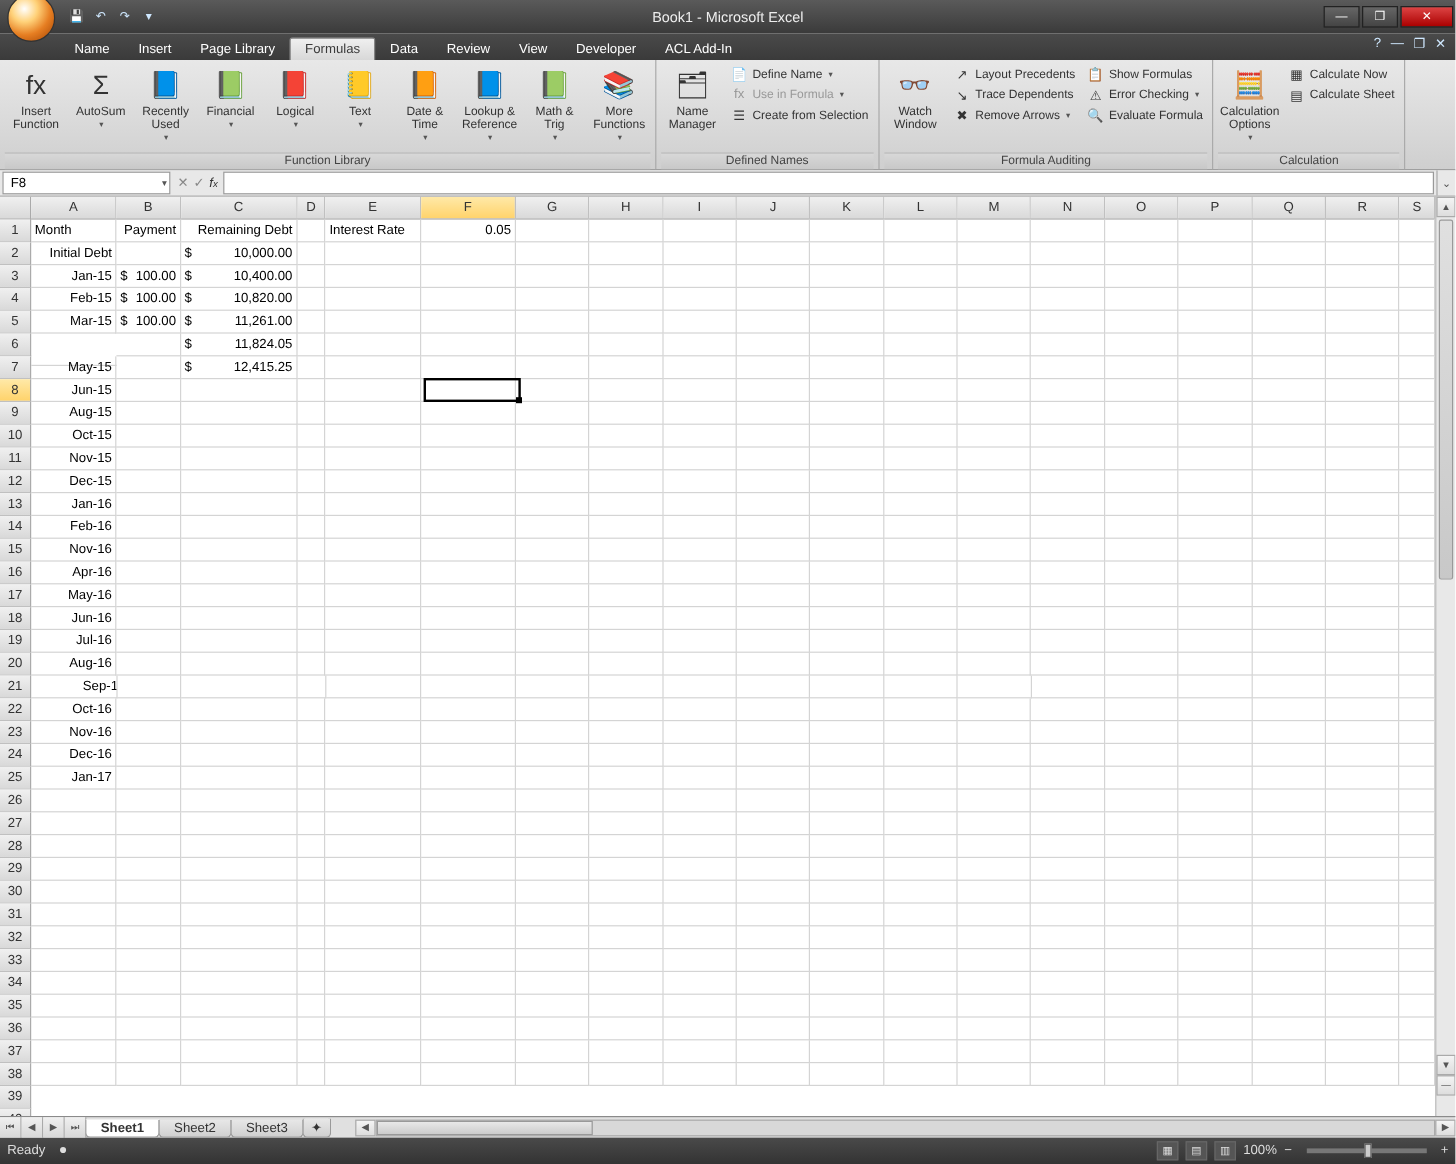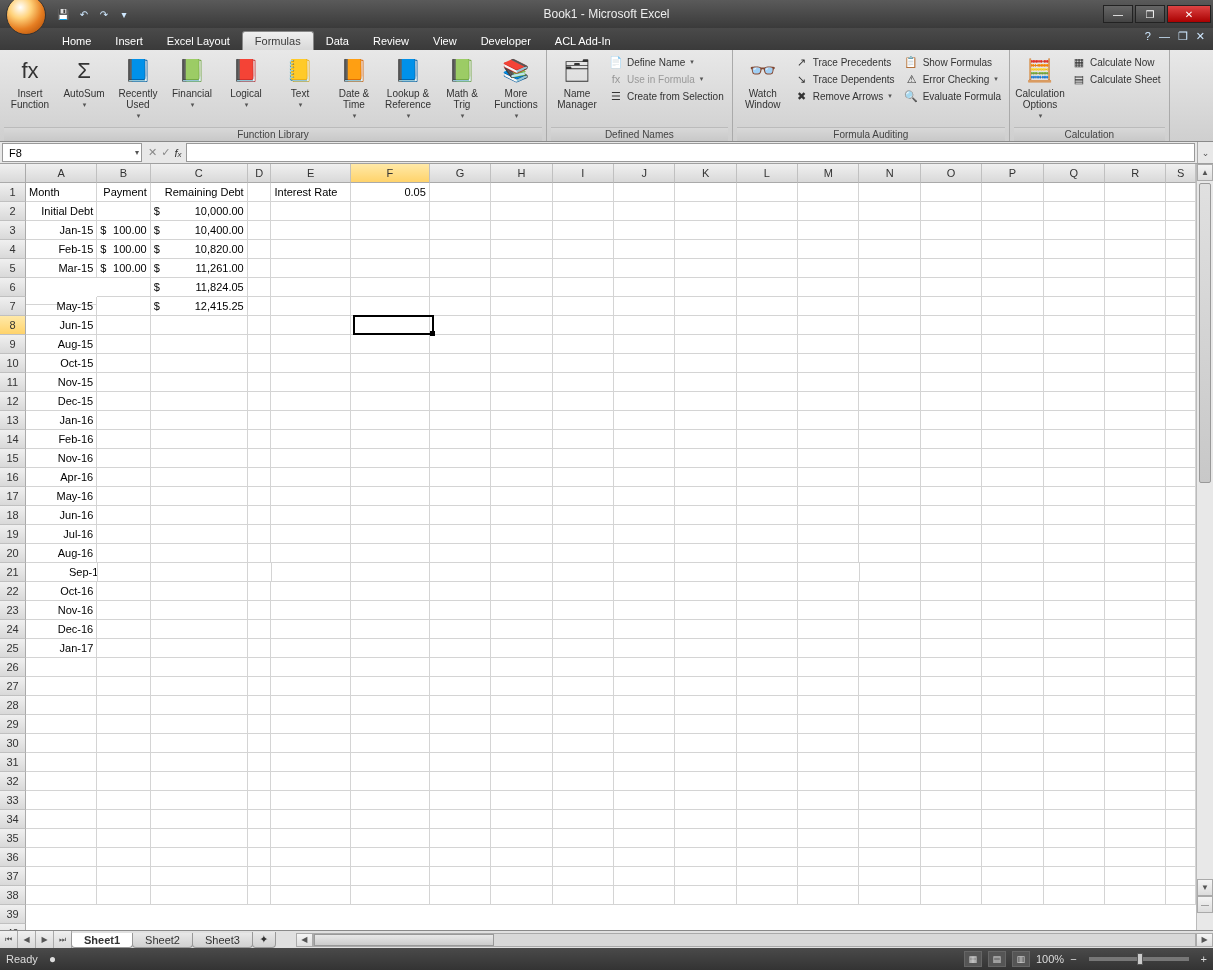--- a/index.html
+++ b/index.html
@@ -98,23 +98,23 @@
   </div>
   <div class="title-center">Book1 - Microsoft Excel</div>
   <div class="win-controls">
     <div class="win-btn">—</div>
     <div class="win-btn">❐</div>
     <div class="win-btn close">✕</div>
   </div>
 </div>
 
 <div class="tabstrip" id="tabstrip">
-  <div class="tab">Home</div>
+  <div class="tab">Name</div>
     <div class="tab">Insert</div>
-    <div class="tab">Excel Layout</div>
+    <div class="tab">Page Library</div>
     <div class="tab active">Formulas</div>
     <div class="tab">Data</div>
     <div class="tab">Review</div>
     <div class="tab">View</div>
     <div class="tab">Developer</div>
     <div class="tab">ACL Add-In</div>
     <div class="right-icons">
     <span>?</span>
     <span>—</span>
     <span>❐</span>
@@ -193,21 +193,21 @@
     </div>
     <div class="group">
       <div class="group-body">
         <div class="big-btn">
           <div class="ico">👓</div>
           <div>Watch Window</div>
         </div>
         <div class="small-col">
           <div class="small-btn">
             <span class="si">↗</span>
-            <span>Trace Precedents</span>
+            <span>Layout Precedents</span>
           </div>
           <div class="small-btn">
             <span class="si">↘</span>
             <span>Trace Dependents</span>
           </div>
           <div class="small-btn drop">
             <span class="si">✖</span>
             <span>Remove Arrows</span>
           </div>
         </div>

